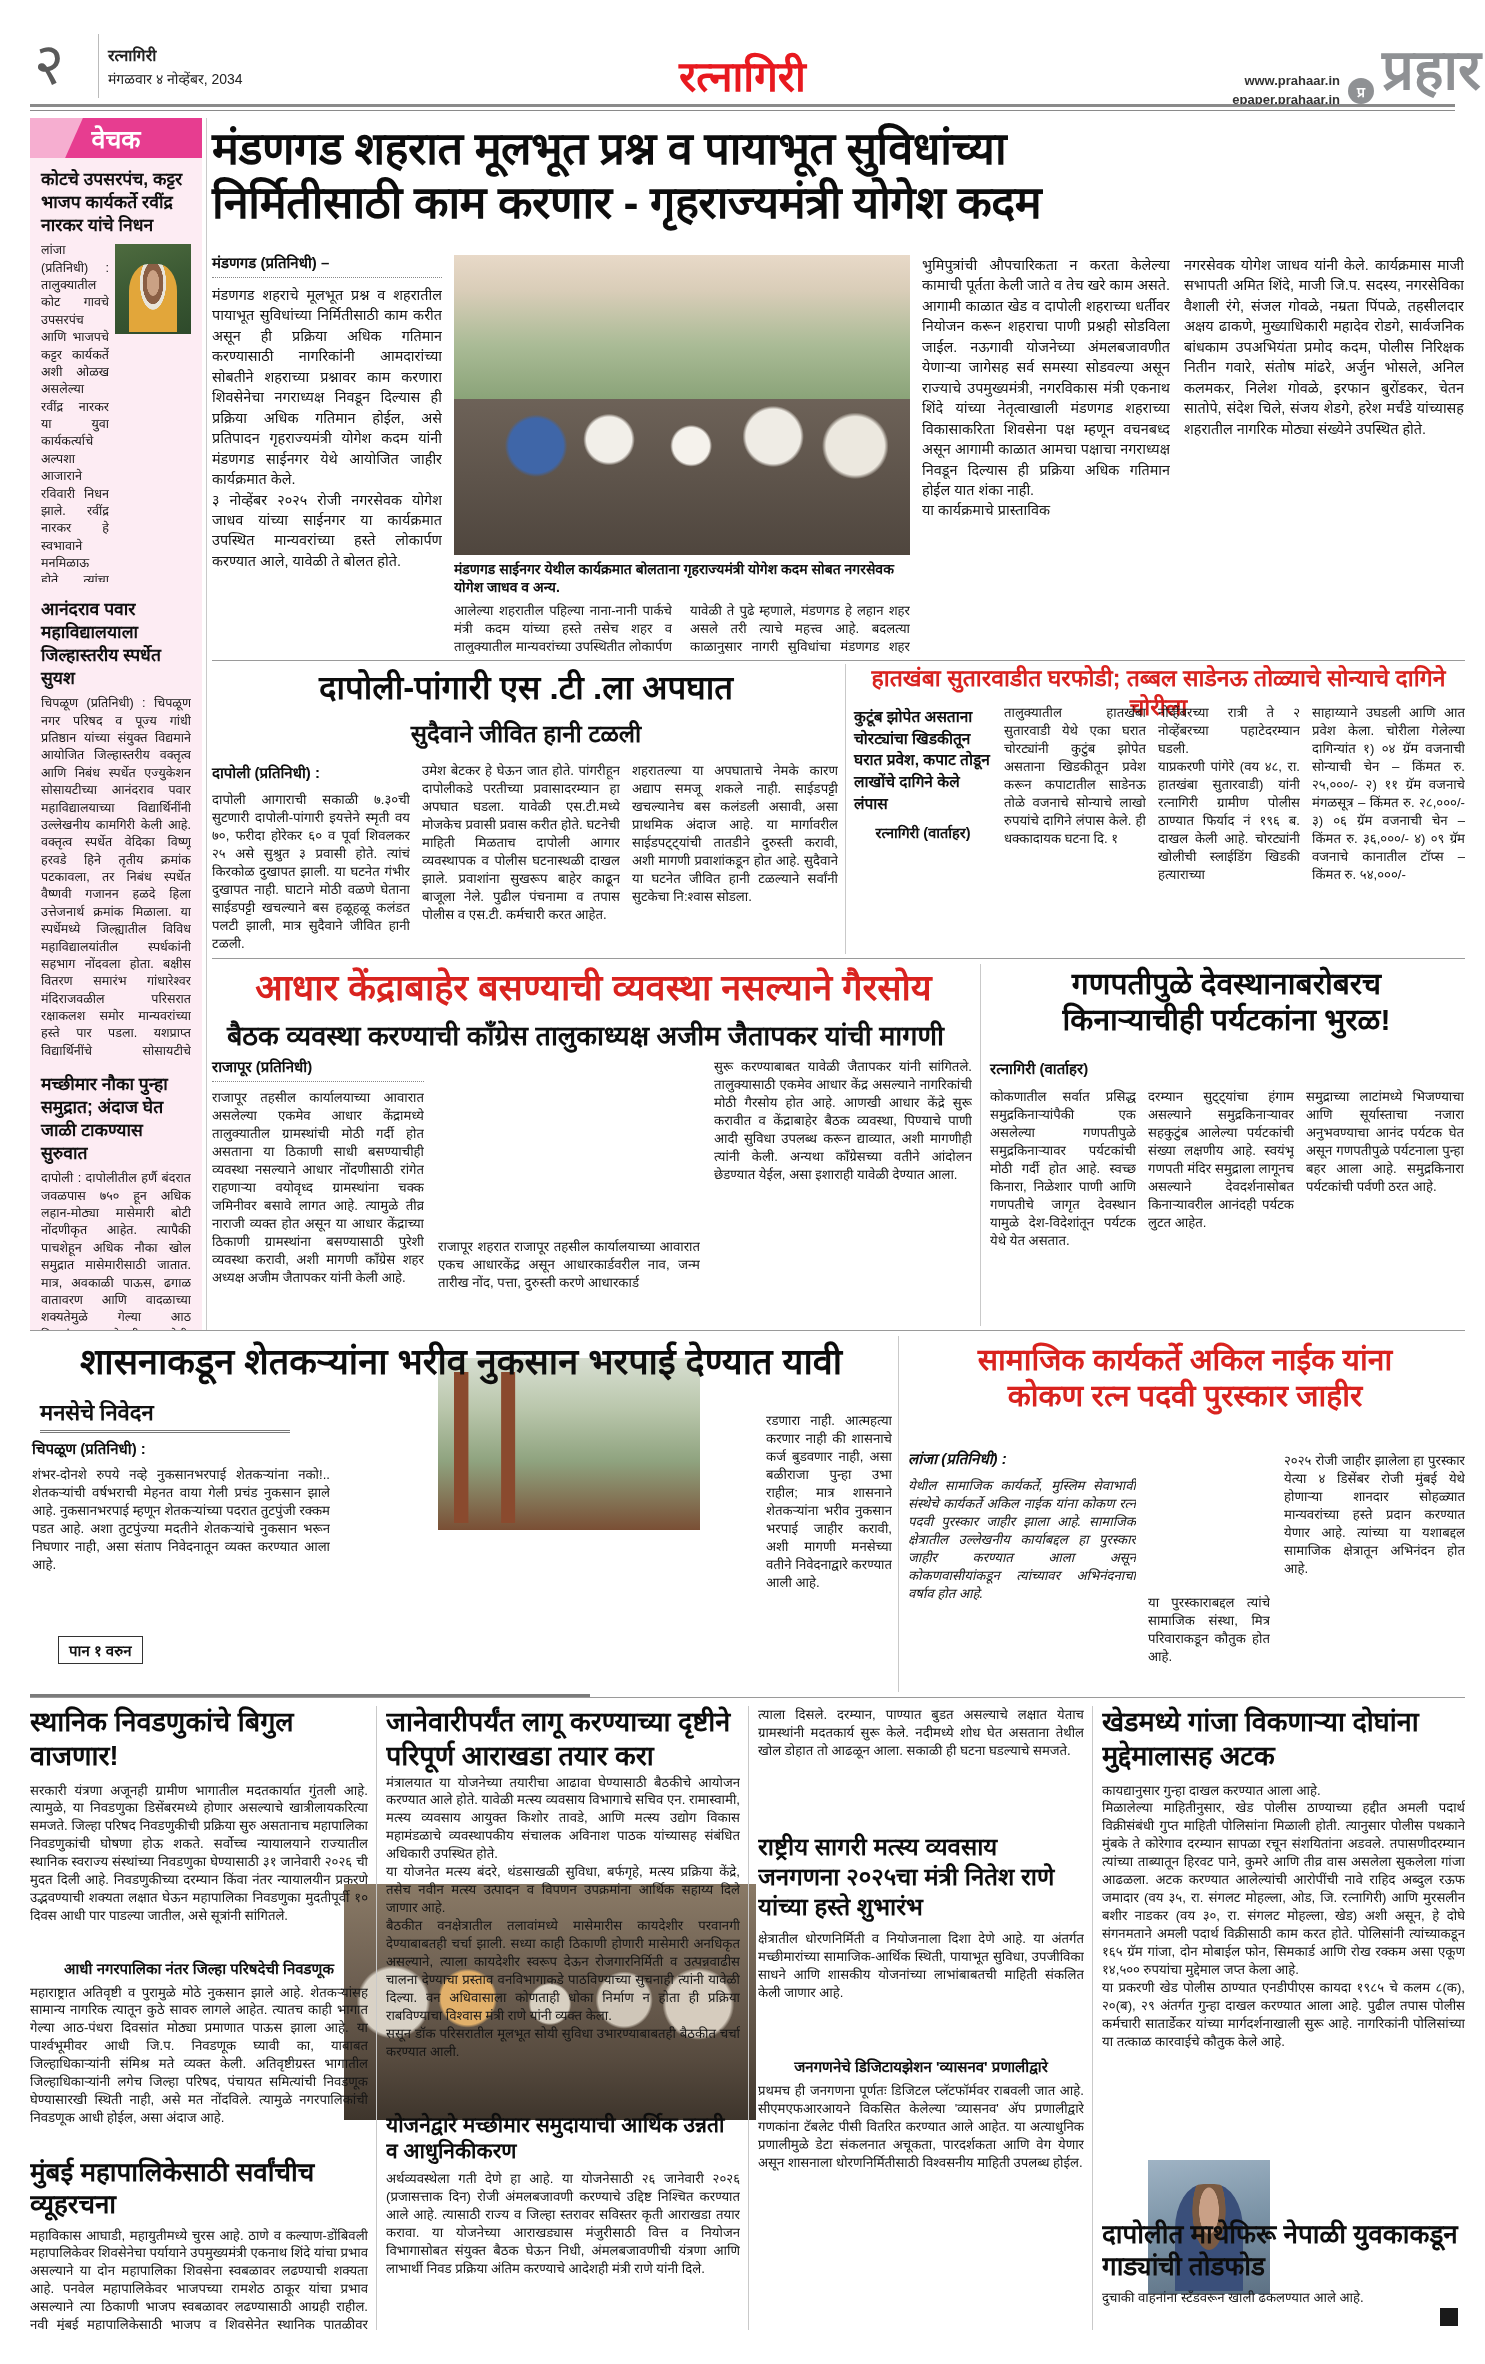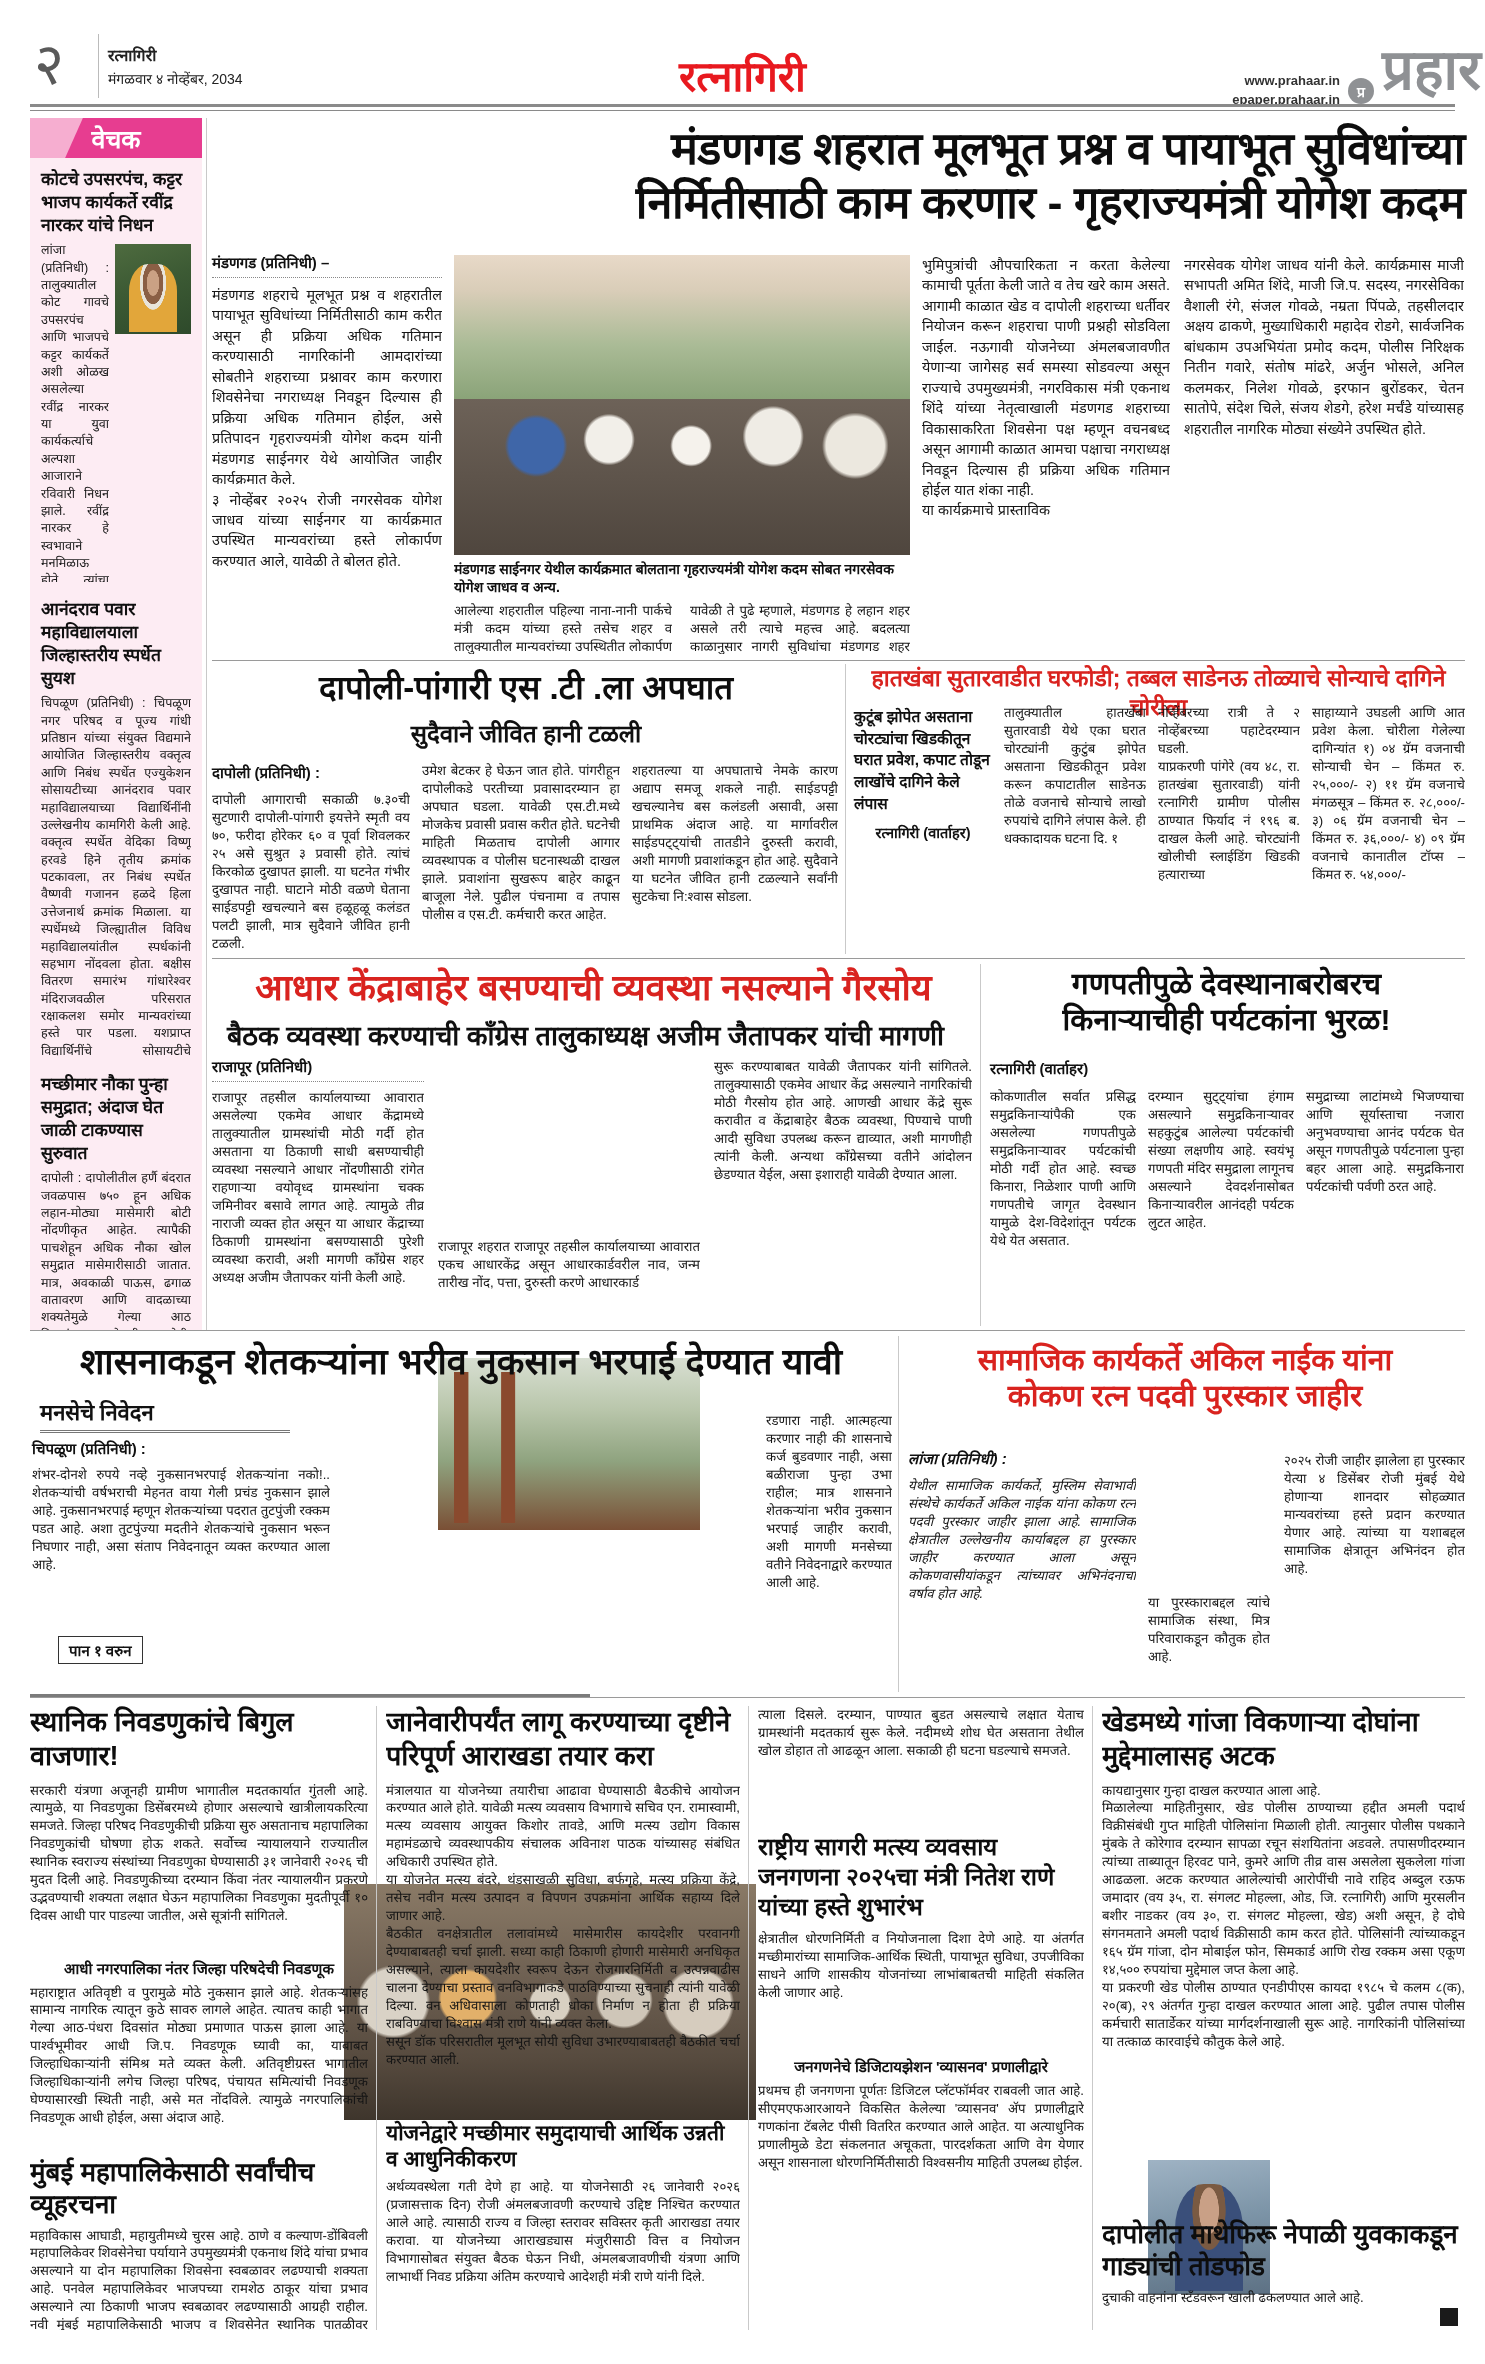--- a/index.html
+++ b/index.html
@@ -8,21 +8,21 @@
   .abs{position:absolute;}
   .hrule{position:absolute;background:#9a9a9a;height:1px;}
   .hrule.thick{height:4px;background:#7b7b7b;}
   .vrule{position:absolute;background:#c9c9c9;width:1px;}
   .body-text{font-size:13.2px;line-height:1.36;text-align:justify;color:#151515;
              white-space:pre-line;overflow:hidden;}
   .body-lg{font-size:14.4px;line-height:1.42;}
   .dateline{font-weight:bold;font-size:15px;color:#101010;border-bottom:1px dotted #888;
             padding-bottom:5px;margin-bottom:7px;}
   .dateline.plain{border-bottom:none;margin-bottom:4px;}
-  .h-xl{font-size:45px;font-weight:bold;line-height:1.2;text-align:right;color:#0d0d0d;letter-spacing:-.5px;}
+  .h-xl{font-size:45px;font-weight:bold;line-height:1.2;text-align:left;color:#0d0d0d;letter-spacing:-.5px;}
   .h-l{font-size:33px;font-weight:bold;text-align:center;color:#0d0d0d;line-height:1.2;}
   .h-m{font-size:25px;font-weight:bold;color:#0d0d0d;line-height:1.25;}
   .h-red{color:#d9231f;}
   .h-sub-c{font-size:24px;font-weight:bold;text-align:center;color:#101010;}
   .box-sub{font-size:15.5px;font-weight:bold;text-align:left;line-height:1.4;color:#101010;}
   .center-bold{font-weight:bold;text-align:center;font-size:14.5px;}
   .caption{font-size:14px;font-weight:bold;color:#101010;line-height:1.3;}
   .sq{position:absolute;width:18px;height:18px;background:#1a1a1a;}
   
   .pagenum{font-family:"Liberation Serif","DejaVu Serif",serif;font-size:58px;color:#5a5a5a;line-height:1;}
@@ -215,21 +215,21 @@
     <div class="center-bold" style="margin:8px 0 6px 0;font-size:15px;">आधी नगरपालिका नंतर जिल्हा परिषदेची निवडणूक</div>
     <div class="body-text" style="height:162px;">महाराष्ट्रात अतिवृष्टी व पुरामुळे मोठे नुकसान झाले आहे. शेतकऱ्यांसह सामान्य नागरिक त्यातून कुठे सावरु लागले आहेत. त्यातच काही भागात गेल्या आठ-पंधरा दिवसांत मोठ्या प्रमाणात पाऊस झाला आहे. या पार्श्वभूमीवर आधी जि.प. निवडणूक घ्यावी का, याबाबत जिल्हाधिकाऱ्यांनी संमिश्र मते व्यक्त केली. अतिवृष्टीग्रस्त भागातील जिल्हाधिकाऱ्यांनी लगेच जिल्हा परिषद, पंचायत समित्यांची निवडणूक घेण्यासारखी स्थिती नाही, असे मत नोंदविले. त्यामुळे नगरपालिकांची निवडणूक आधी होईल, असा अंदाज आहे.</div>
     <div class="h-m" style="font-size:26px;margin-top:10px;">मुंबई महापालिकेसाठी सर्वांचीच व्यूहरचना</div>
     <div class="body-text" style="height:188px;margin-top:6px;">महाविकास आघाडी, महायुतीमध्ये चुरस आहे. ठाणे व कल्याण-डोंबिवली महापालिकेवर शिवसेनेचा पर्यायाने उपमुख्यमंत्री एकनाथ शिंदे यांचा प्रभाव असल्याने या दोन महापालिका शिवसेना स्वबळावर लढण्याची शक्यता आहे. पनवेल महापालिकेवर भाजपच्या रामशेठ ठाकूर यांचा प्रभाव असल्याने त्या ठिकाणी भाजप स्वबळावर लढण्यासाठी आग्रही राहील. नवी मुंबई महापालिकेसाठी भाजप व शिवसेनेत स्थानिक पातळीवर कमालीचा संघर्ष निर्माण झाल्याने तिथे युतीची शक्यता मावळली आहे. मुंबई महापालिका ताब्यात घेण्यासाठी महाविकास आघाडी व महायुतीत कमालीची चुरस राहील. उपमुख्यमंत्री अजित पवारांच्या राष्ट्रवादी काँग्रेसचा मुंबई मनपा क्षेत्रात फारसा प्रभाव नसल्याने भाजप व शिवसेना जागावाटपात राष्ट्रवादीचा विचार करील, असे वाटत नाही.</div>
 
   </div>
   <div class="vrule" style="left:376px;top:1706px;height:624px;"></div>
 
   <div class="abs" style="left:386px;top:1706px;width:354px;height:624px;overflow:hidden;">
     <div class="h-m" style="font-size:27px;">जानेवारीपर्यंत लागू करण्याच्या दृष्टीने परिपूर्ण आराखडा तयार करा</div>
-    <div class="body-text" style="height:330px;margin-top:8px;">मंत्रालयात या योजनेच्या तयारीचा आढावा घेण्यासाठी बैठकीचे आयोजन करण्यात आले होते. यावेळी मत्स्य व्यवसाय विभागाचे सचिव एन. रामास्वामी, मत्स्य व्यवसाय आयुक्त किशोर तावडे, आणि मत्स्य उद्योग विकास महामंडळाचे व्यवस्थापकीय संचालक अविनाश पाठक यांच्यासह संबंधित अधिकारी उपस्थित होते.
+    <div class="body-text" style="height:330px;margin-top:0;">मंत्रालयात या योजनेच्या तयारीचा आढावा घेण्यासाठी बैठकीचे आयोजन करण्यात आले होते. यावेळी मत्स्य व्यवसाय विभागाचे सचिव एन. रामास्वामी, मत्स्य व्यवसाय आयुक्त किशोर तावडे, आणि मत्स्य उद्योग विकास महामंडळाचे व्यवस्थापकीय संचालक अविनाश पाठक यांच्यासह संबंधित अधिकारी उपस्थित होते.
 या योजनेत मत्स्य बंदरे, थंडसाखळी सुविधा, बर्फगृहे, मत्स्य प्रक्रिया केंद्रे, तसेच नवीन मत्स्य उत्पादन व विपणन उपक्रमांना आर्थिक सहाय्य दिले जाणार आहे.
 बैठकीत वनक्षेत्रातील तलावांमध्ये मासेमारीस कायदेशीर परवानगी देण्याबाबतही चर्चा झाली. सध्या काही ठिकाणी होणारी मासेमारी अनधिकृत असल्याने, त्याला कायदेशीर स्वरूप देऊन रोजगारनिर्मिती व उत्पन्नवाढीस चालना देण्याचा प्रस्ताव वनविभागाकडे पाठविण्याच्या सुचनाही त्यांनी यावेळी दिल्या. वन अधिवासाला कोणताही धोका निर्माण न होता ही प्रक्रिया राबविण्याचा विश्वास मंत्री राणे यांनी व्यक्त केला.
 ससून डॉक परिसरातील मूलभूत सोयी सुविधा उभारण्याबाबतही बैठकीत चर्चा करण्यात आली.</div>
     <div class="h-m" style="font-size:21px;margin-top:8px;">योजनेद्वारे मच्छीमार समुदायाची आर्थिक उन्नती व आधुनिकीकरण</div>
     <div class="body-text" style="height:146px;margin-top:6px;">अर्थव्यवस्थेला गती देणे हा आहे. या योजनेसाठी २६ जानेवारी २०२६ (प्रजासत्ताक दिन) रोजी अंमलबजावणी करण्याचे उद्दिष्ट निश्चित करण्यात आले आहे. त्यासाठी राज्य व जिल्हा स्तरावर सविस्तर कृती आराखडा तयार करावा. या योजनेच्या आराखड्यास मंजुरीसाठी वित्त व नियोजन विभागासोबत संयुक्त बैठक घेऊन निधी, अंमलबजावणीची यंत्रणा आणि लाभार्थी निवड प्रक्रिया अंतिम करण्याचे आदेशही मंत्री राणे यांनी दिले.</div>
 
   </div>
   <div class="vrule" style="left:748px;top:1706px;height:624px;"></div>
 
   <div class="abs" style="left:758px;top:1706px;width:326px;height:624px;overflow:hidden;">

